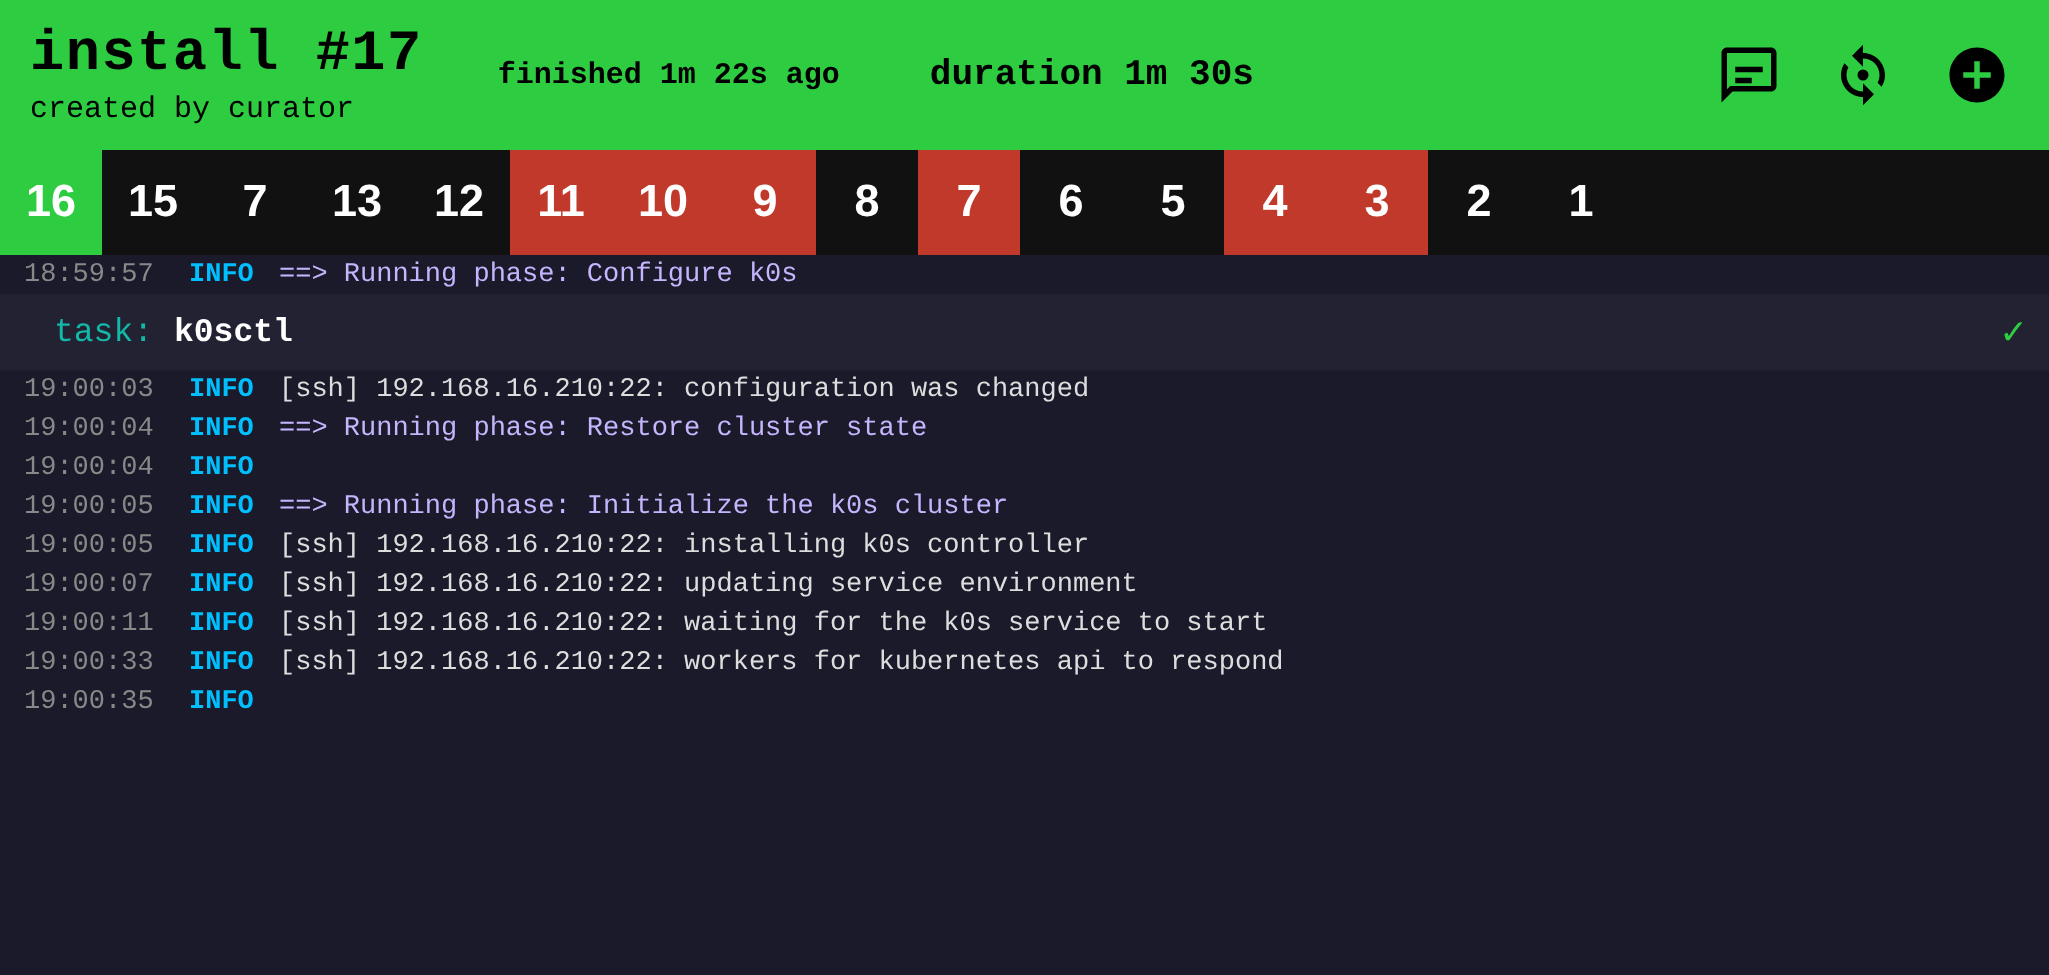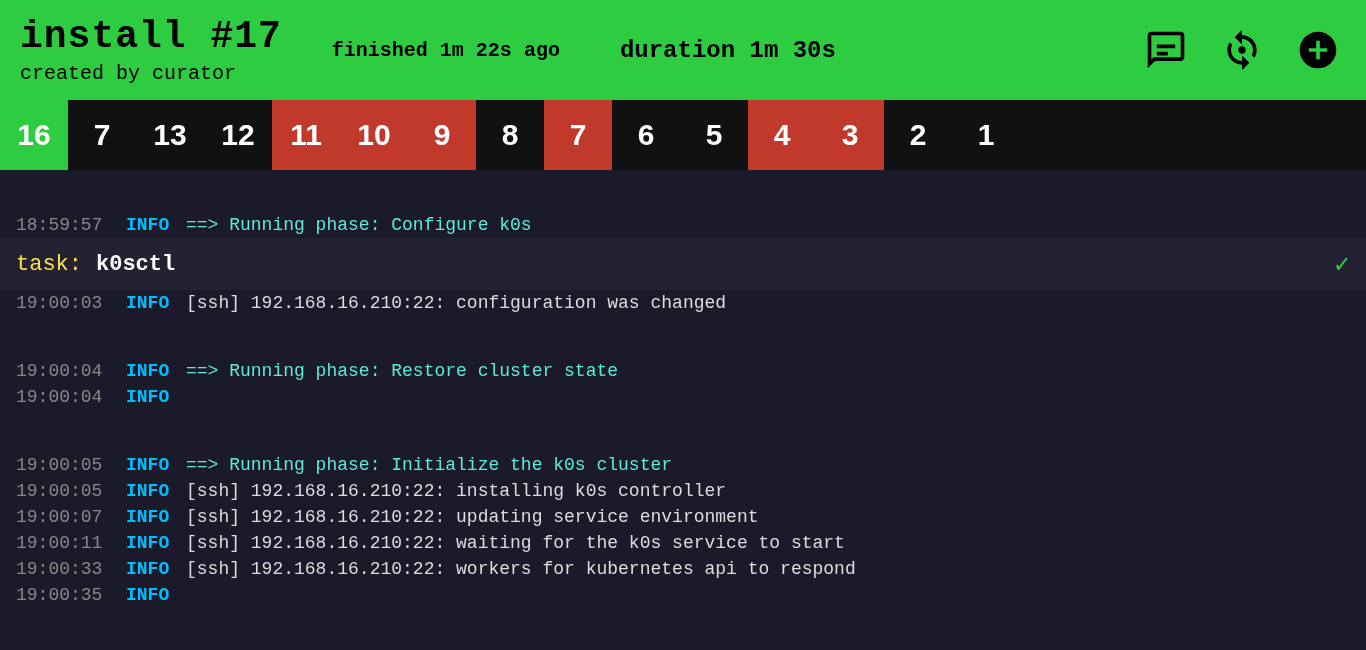--- a/index.html
+++ b/index.html
@@ -127,28 +127,28 @@
     .log-level {
       color: #00bfff;
       min-width: 60px;
       flex-shrink: 0;
       font-weight: bold;
     }
     .log-msg {
       color: #ddd;
     }
     .log-msg.phase {
-      color: #5eead4;
-      margin-top: 42px;
+      color: #c4b5fd;
     }
     .task-label {
-      color: #fde047;
+      color: #14b8a6;
       font-size: 22px;
       font-weight: normal;
       min-width: 80px;
+      margin-left: 20px;
     }
     .task-name {
       color: #fff;
       font-size: 22px;
       font-weight: bold;
       flex: 1;
     }
     .task-check {
       color: #2ecc40;
       font-size: 26px;
@@ -183,20 +183,21 @@
     <button class="header-icon-btn">
       <svg viewBox="0 0 24 24" xmlns="http://www.w3.org/2000/svg">
         <path d="M12 2C6.48 2 2 6.48 2 12s4.48 10 10 10 10-4.48 10-10S17.52 2 12 2zm5 11h-4v4h-2v-4H7v-2h4V7h2v4h4v2z"></path>
       </svg>
     </button>
   </div>
 </div>
 
 <div class="steps-bar" id="steps-bar">
 <button class="step-tab active">16</button>
+    <button class="step-tab normal">15</button>
     <button class="step-tab normal">7</button>
     <button class="step-tab normal">13</button>
     <button class="step-tab normal">12</button>
     <button class="step-tab error">11</button>
     <button class="step-tab error">10</button>
     <button class="step-tab error">9</button>
     <button class="step-tab normal">8</button>
     <button class="step-tab error">7</button>
     <button class="step-tab normal">6</button>
     <button class="step-tab normal">5</button>

